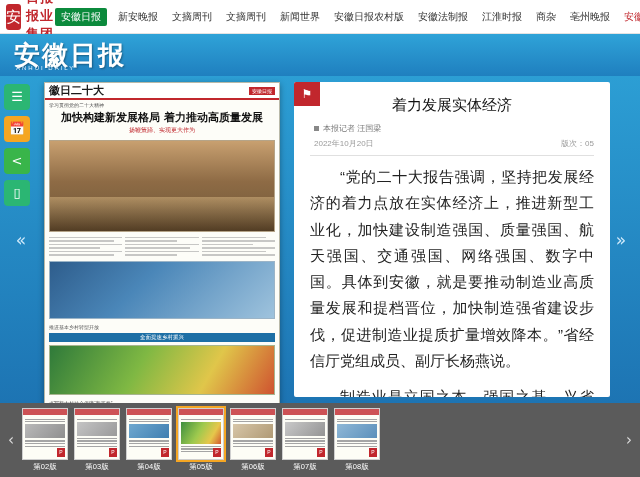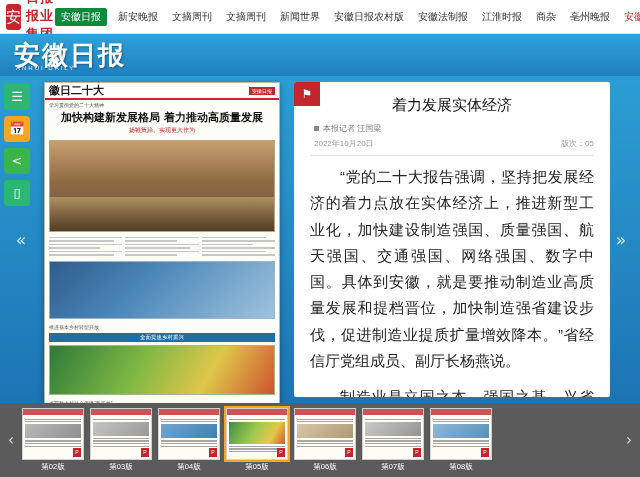--- a/index.html
+++ b/index.html
@@ -143,21 +143,21 @@
   
   .strip {
     position:absolute; left:0; right:0; bottom:0; height:74px;
     background:#5b5b5b; display:flex; align-items:center; padding:0 2px;
   }
   .strip-arrow {
     width:18px; color:#e0e0e0; font-size:15px; text-align:center; cursor:pointer;
     font-family:"DejaVu Sans", sans-serif;
   }
   .thumbs { flex:1; display:flex; gap:6px; justify-content:flex-start; padding:0 2px; }
-  .thumb { width:62px; cursor:pointer; }
+  .thumb { width:46px; cursor:pointer; }
   .thumb-img {
     height:52px; background:#fdfdf6; border:1px solid #cfcfcf; position:relative; overflow:hidden;
   }
   .thumb-img .t-head { height:6px; background:#c1272d; opacity:.8; }
   .thumb-img .t-body { padding:2px; }
   .thumb-img .t-l { height:1.2px; background:#a5a5a5; margin:1.5px 0; }
   .thumb-img .t-pic { height:14px; margin:2px 0; }
   .pdf-ico {
     position:absolute; right:2px; bottom:2px; width:8px; height:9px; background:#c1272d;
     color:#fff; font-size:5px; line-height:9px; text-align:center;

